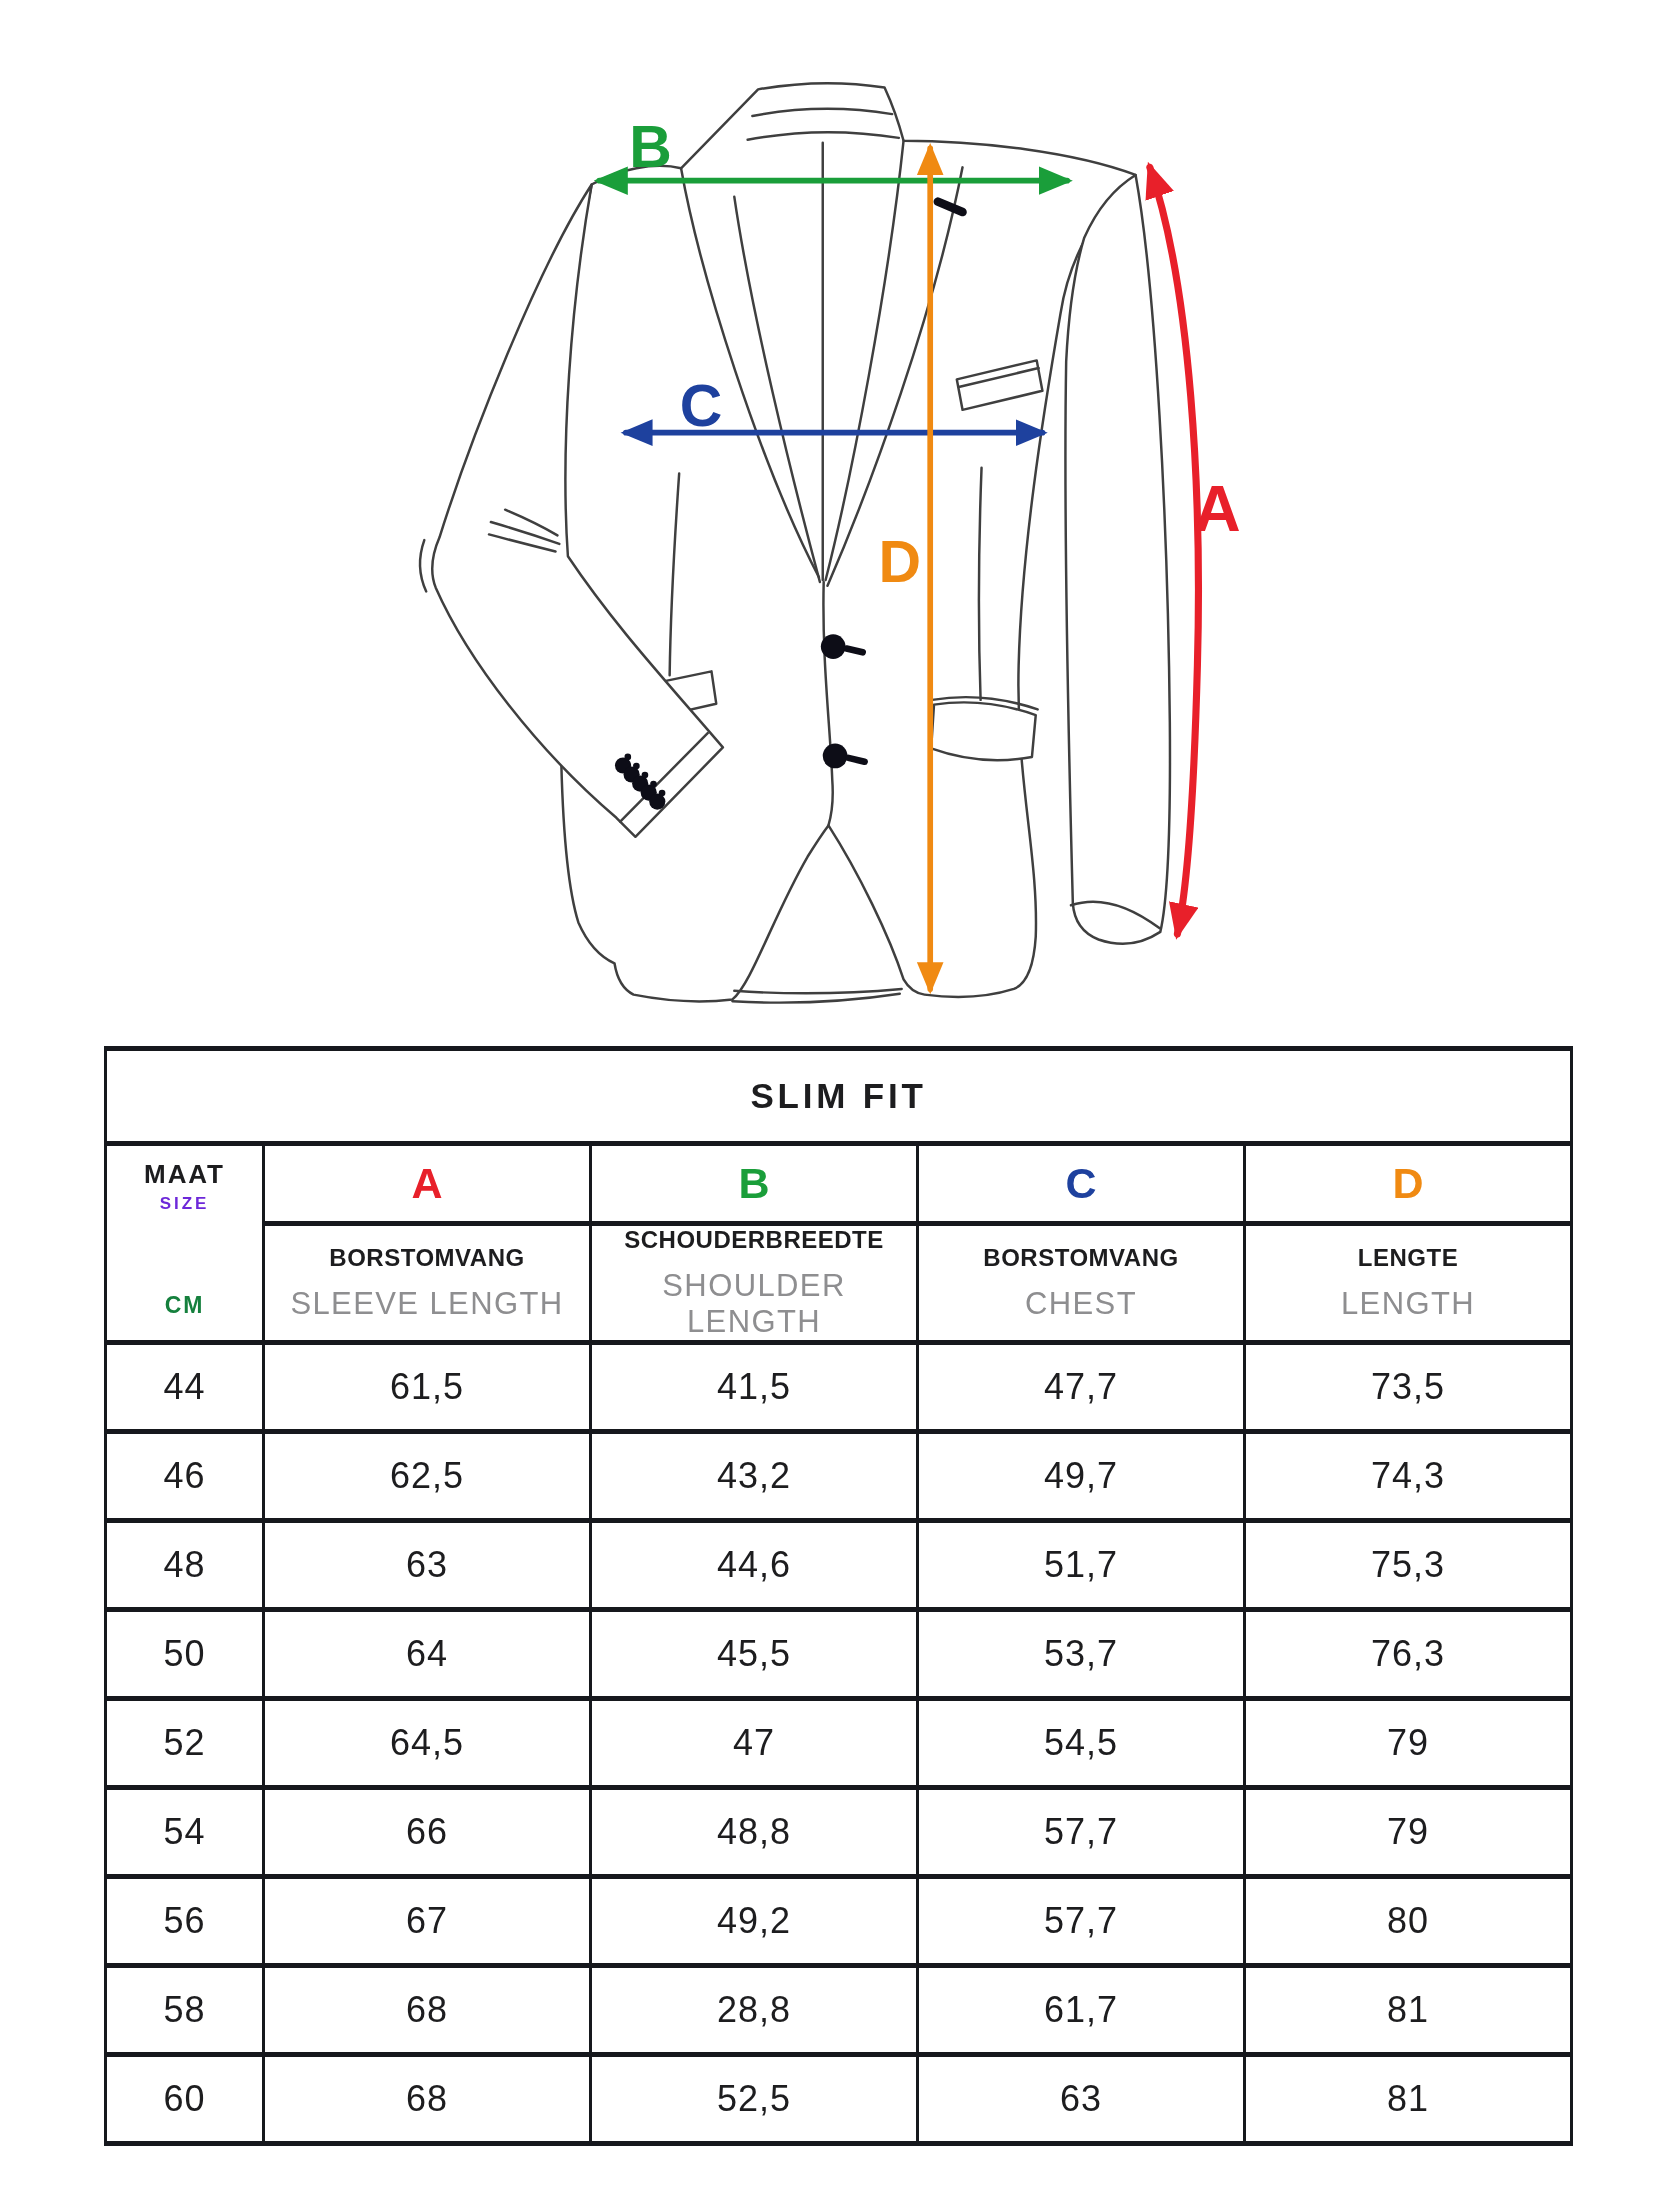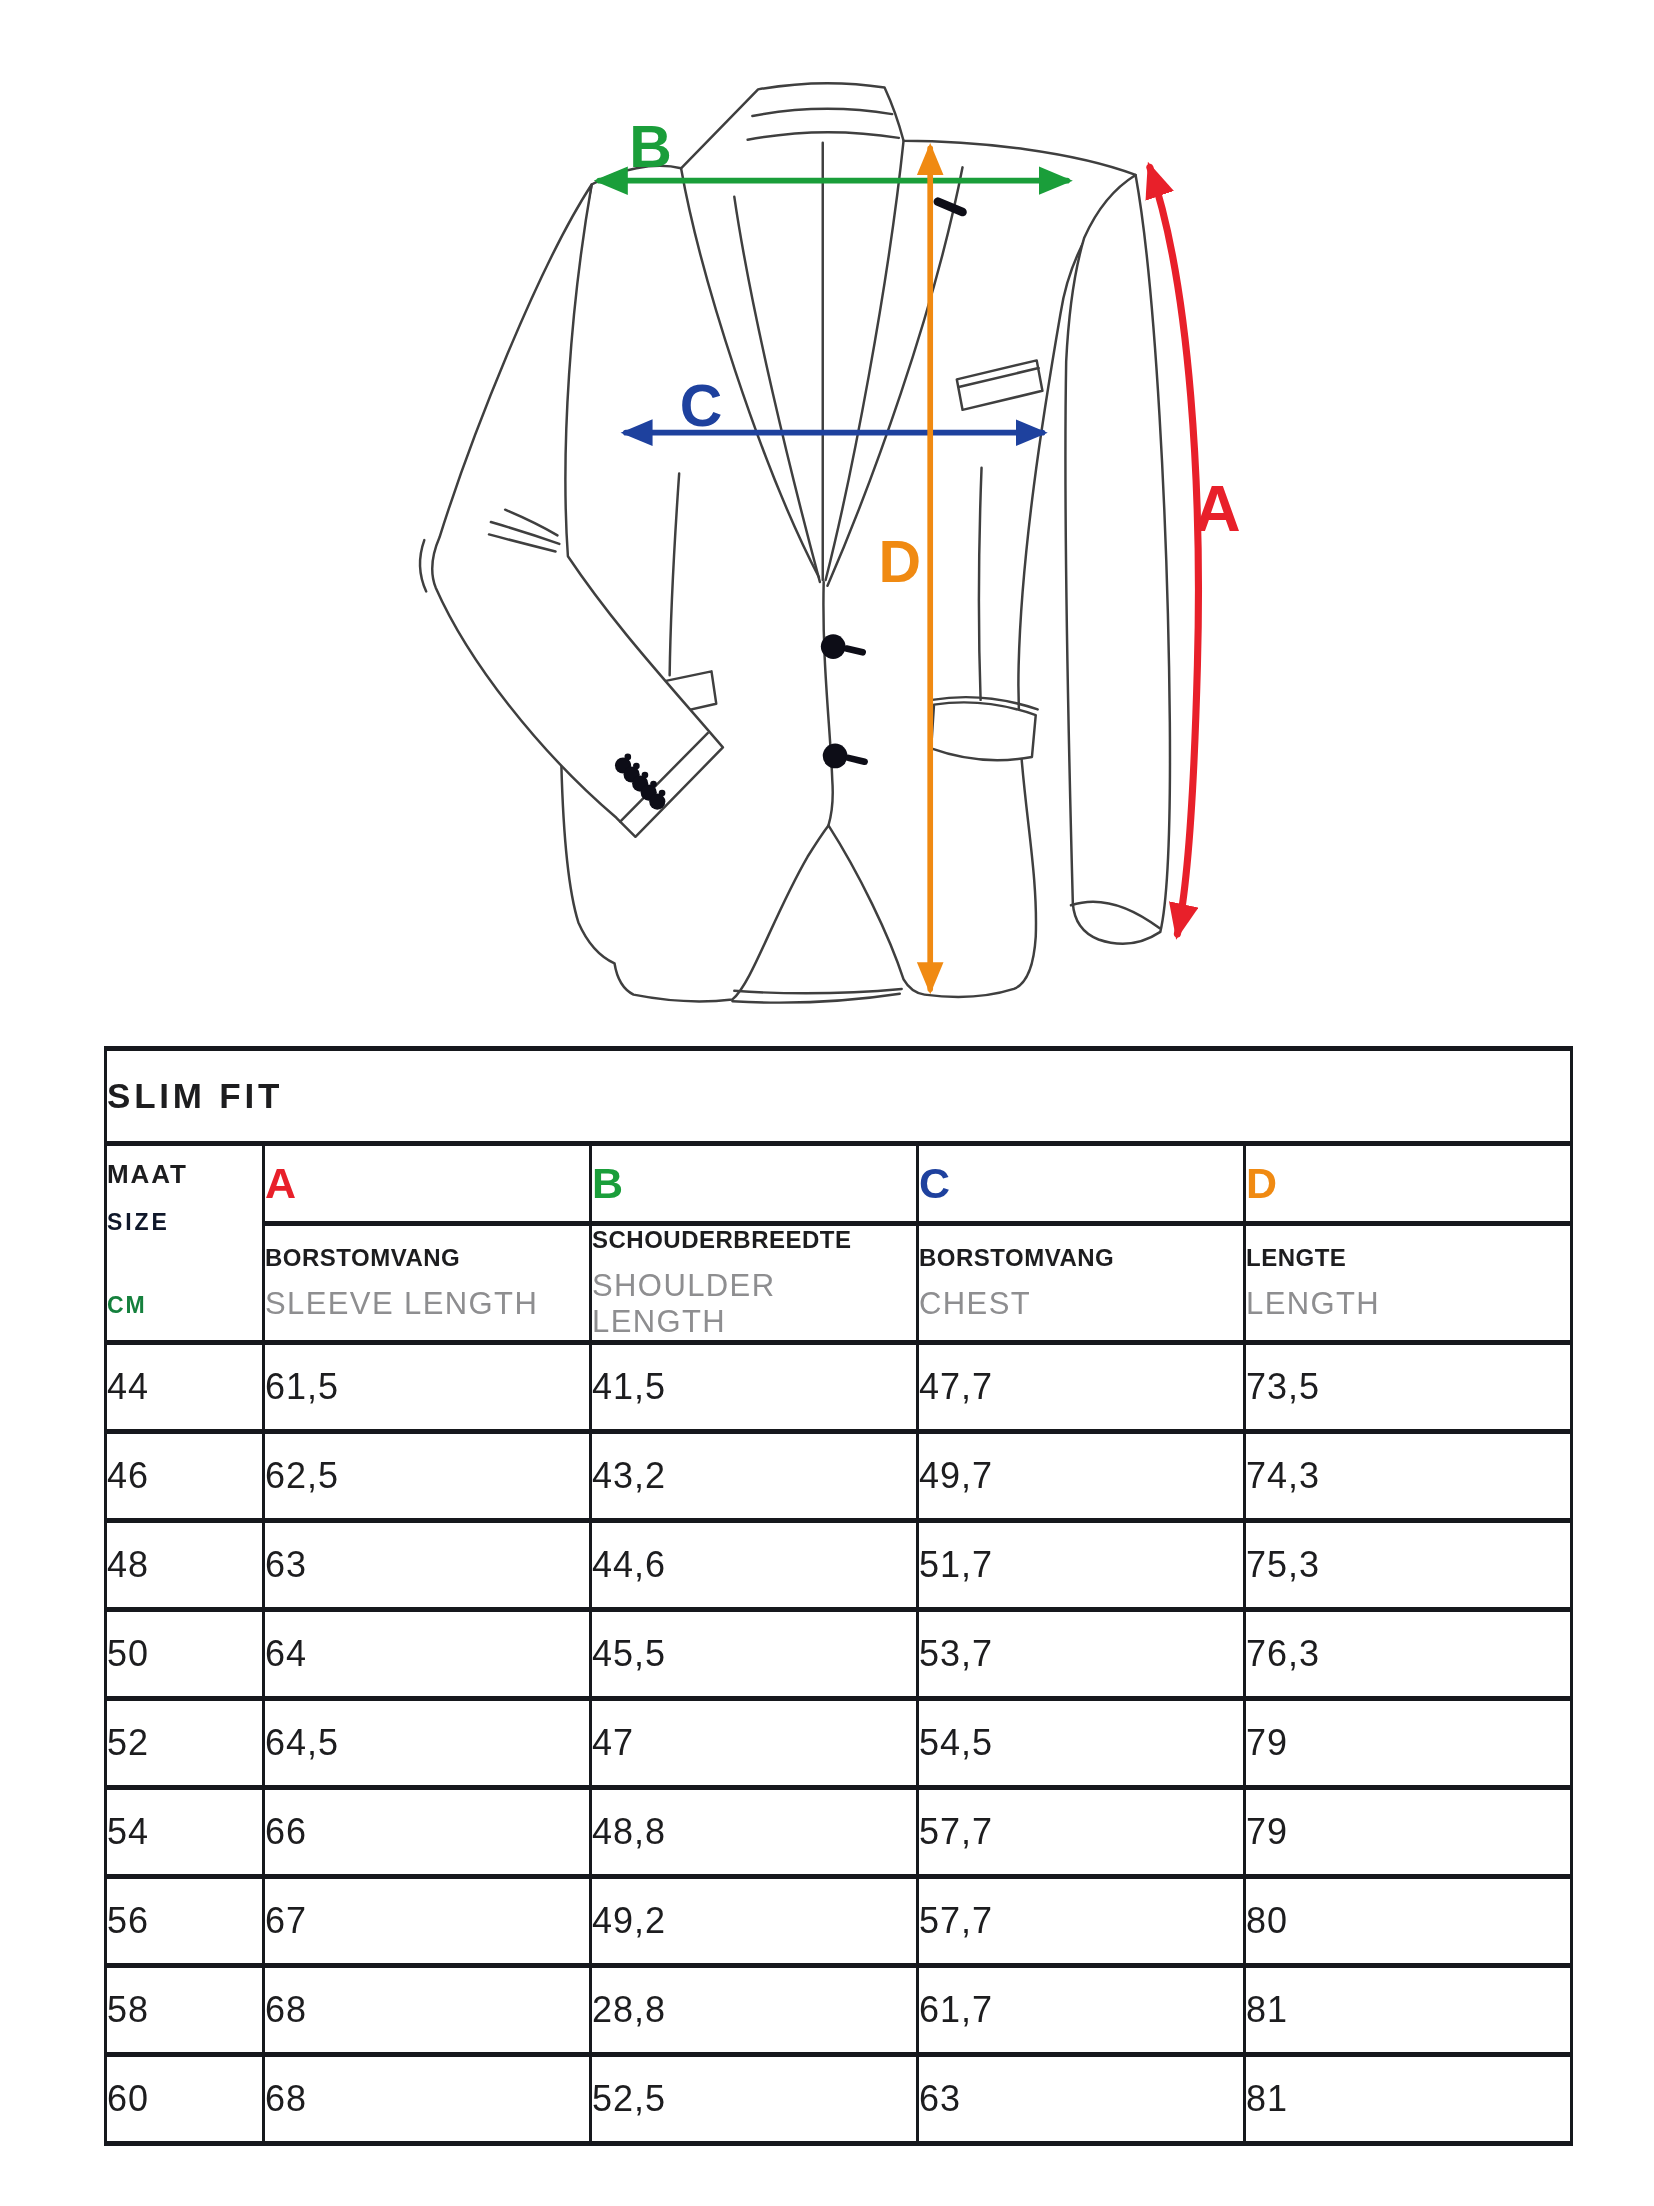--- a/index.html
+++ b/index.html
@@ -11,37 +11,37 @@
   .diagram-wrap{position:relative;width:1655px;height:1046px}
   .diagram-wrap svg{display:block}
 
   table.size-table{
     border-collapse:collapse;table-layout:fixed;
     margin-left:104px;width:1467px;
   }
   .size-table td{
     border:3.8px solid #16181d;
     border-top-width:5.7px;border-bottom-width:5.7px;
-    vertical-align:middle;
+    text-align:center;vertical-align:middle;
     color:#1d1d1f;background:#ffffff;
     padding:0;
   }
   tr.title-row td{height:90px;font-size:35px;font-weight:bold;letter-spacing:3.8px}
   tr.letters-row td{height:75px;font-size:43px;font-weight:bold}
   tr.names-row td{height:84px}
   .name-nl{font-size:24px;font-weight:bold;letter-spacing:0.5px}
   .name-en{font-size:31px;color:#8e8e90;letter-spacing:1.4px;margin-top:14px}
   tr.data-row td{height:84px;font-size:36px;font-weight:400;letter-spacing:1px}
   td.size-cell{vertical-align:middle}
   .size-cell-inner{
     display:flex;flex-direction:column;justify-content:space-between;
     height:160px;padding:13.3px 0 21px 0;gap:47px;
   }
   .size-primary{font-size:26px;font-weight:bold;letter-spacing:1.9px;color:#1d1d1f}
-  .size-secondary{font-size:23px;letter-spacing:2.9px;color:#0f172a;margin-top:19px}
+  .size-secondary{font-size:17px;letter-spacing:2.9px;color:#6d28d9;margin-top:4px}
   .size-unit{font-size:23px;letter-spacing:1.9px;color:#15803d}
 </style>
 </head>
 <body>
 
 <div class="page">
 
   <div class="diagram-wrap">
     <svg width="1655" height="1046" viewBox="0 0 1740 1100" xmlns="http://www.w3.org/2000/svg">
       <defs>

